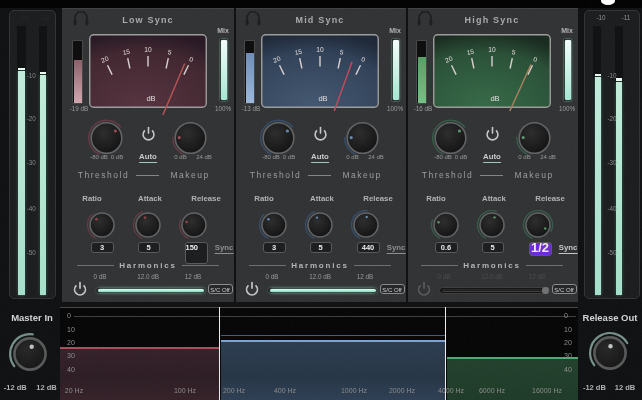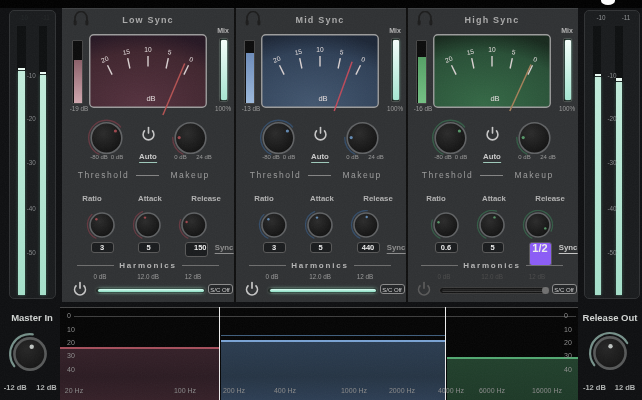--- a/index.html
+++ b/index.html
@@ -80,21 +80,21 @@
       <circle cx="34.4" cy="9.2" r="1.2" fill="#9c464c"></circle>
       <path d="M 79.87 28.14 A 14.5 14.5 0 0 1 80.57 1.56" fill="none" stroke="#653840" stroke-width="1.3" stroke-linecap="round"></path>
       <circle cx="86" cy="15" r="12" fill="url(#kf)" stroke="#606264" stroke-width="1.6"></circle>
       <circle cx="83.0" cy="7.6" r="1.2" fill="#9c464c"></circle>
       <path d="M 125.87 28.14 A 14.5 14.5 0 0 1 118.56 9.57" fill="none" stroke="#653840" stroke-width="1.3" stroke-linecap="round"></path>
       <circle cx="132" cy="15" r="12" fill="url(#kf)" stroke="#606264" stroke-width="1.6"></circle>
       <circle cx="124.6" cy="12.0" r="1.2" fill="#9c464c"></circle>
     </svg>
 <div style="position:absolute;left:90.5px;top:242px;width:23.0px;height:11px;background:#191b1d;border:1px solid #585858;border-radius:3px;color:#ececec;font-size:7.5px;font-weight:bold;text-align:center;line-height:10px;">3</div>
 <div style="position:absolute;left:137.5px;top:242px;width:22.0px;height:11px;background:#191b1d;border:1px solid #585858;border-radius:3px;color:#ececec;font-size:7.5px;font-weight:bold;text-align:center;line-height:10px;">5</div>
-<div style="position:absolute;left:184.5px;top:242px;width:23.0px;height:15px;background:#191b1d;border:1px solid #585858;border-radius:3px;color:#ececec;font-size:7.5px;font-weight:bold;text-align:right;line-height:10px;">150</div>
+<div style="position:absolute;left:184.5px;top:242px;width:23.0px;height:22px;background:#191b1d;border:1px solid #585858;border-radius:3px;color:#ececec;font-size:7.5px;font-weight:bold;text-align:left;line-height:10px;">150</div>
 <div style="position:absolute;left:224px;top:243px;transform:translateX(-50%);font-size:7.8px;font-weight:bold;color:#8d8d8d;border-bottom:1px solid #8d8d8d;padding-bottom:0.5px;">Sync</div>
 <div style="position:absolute;left:148px;top:261px;transform:translateX(-50%);font-size:8px;font-weight:bold;letter-spacing:1.8px;color:#b5b5b5;">Harmonics</div>
 <div style="position:absolute;left:77px;top:265px;width:37px;height:1px;background:#6e6e6e;"></div>
 <div style="position:absolute;left:182px;top:265px;width:37px;height:1px;background:#6e6e6e;"></div>
 <div style="position:absolute;left:100px;top:272.5px;transform:translateX(-50%);font-size:6.3px;color:#9a9a9a;white-space:nowrap">0 dB</div>
 <div style="position:absolute;left:148px;top:272.5px;transform:translateX(-50%);font-size:6.3px;color:#9a9a9a;white-space:nowrap">12.0 dB</div>
 <div style="position:absolute;left:193px;top:272.5px;transform:translateX(-50%);font-size:6.3px;color:#9a9a9a;white-space:nowrap">12 dB</div>
 <svg style="position:absolute;left:72px;top:281px;width:16px;height:16px" viewBox="0 0 16 16">
       <path d="M 12.01 4.89 A 5.4 5.4 0 1 1 3.99 4.89" fill="none" stroke="#c6c6c6" stroke-width="1.7" stroke-linecap="round"></path>
       <line x1="8" y1="1.5999999999999996" x2="8" y2="7.1" stroke="#c6c6c6" stroke-width="1.7" stroke-linecap="round"></line>
@@ -272,21 +272,21 @@
       <circle cx="32.5" cy="12.3" r="1.2" fill="#569668"></circle>
       <path d="M 79.87 28.14 A 14.5 14.5 0 0 1 90.48 1.21" fill="none" stroke="#345c46" stroke-width="1.3" stroke-linecap="round"></path>
       <circle cx="86" cy="15" r="12" fill="url(#kf)" stroke="#606264" stroke-width="1.6"></circle>
       <circle cx="88.5" cy="7.4" r="1.2" fill="#569668"></circle>
       <path d="M 125.87 28.14 A 14.5 14.5 0 1 1 145.14 21.13" fill="none" stroke="#345c46" stroke-width="1.3" stroke-linecap="round"></path>
       <circle cx="132" cy="15" r="12" fill="url(#kf)" stroke="#606264" stroke-width="1.6"></circle>
       <circle cx="139.3" cy="18.4" r="1.2" fill="#569668"></circle>
     </svg>
 <div style="position:absolute;left:434.5px;top:242px;width:23.0px;height:11px;background:#191b1d;border:1px solid #585858;border-radius:3px;color:#ececec;font-size:7.5px;font-weight:bold;text-align:center;line-height:10px;">0.6</div>
 <div style="position:absolute;left:481.5px;top:242px;width:22.0px;height:11px;background:#191b1d;border:1px solid #585858;border-radius:3px;color:#ececec;font-size:7.5px;font-weight:bold;text-align:center;line-height:10px;">5</div>
-<div style="position:absolute;left:528.5px;top:242px;width:23.0px;height:24px;background:#8b5cf6;border:1px solid #585858;border-radius:3px;color:#ececec;font-size:11px;font-weight:bold;text-align:center;line-height:10px;">1/2</div>
+<div style="position:absolute;left:528.5px;top:242px;width:23.0px;height:14px;background:#6d28d9;border:1px solid #585858;border-radius:3px;color:#ececec;font-size:13px;font-weight:bold;text-align:center;line-height:10px;">1/2</div>
 <div style="position:absolute;left:568px;top:243px;transform:translateX(-50%);font-size:7.8px;font-weight:bold;color:#c6c6c6;border-bottom:1px solid #c6c6c6;padding-bottom:0.5px;">Sync</div>
 <div style="position:absolute;left:492px;top:261px;transform:translateX(-50%);font-size:8px;font-weight:bold;letter-spacing:1.8px;color:#b5b5b5;">Harmonics</div>
 <div style="position:absolute;left:421px;top:265px;width:37px;height:1px;background:#6e6e6e;"></div>
 <div style="position:absolute;left:526px;top:265px;width:37px;height:1px;background:#6e6e6e;"></div>
 <div style="position:absolute;left:444px;top:272.5px;transform:translateX(-50%);font-size:6.3px;color:#4b4b4b;white-space:nowrap">0 dB</div>
 <div style="position:absolute;left:492px;top:272.5px;transform:translateX(-50%);font-size:6.3px;color:#4b4b4b;white-space:nowrap">12.0 dB</div>
 <div style="position:absolute;left:537px;top:272.5px;transform:translateX(-50%);font-size:6.3px;color:#4b4b4b;white-space:nowrap">12 dB</div>
 <svg style="position:absolute;left:416px;top:281px;width:16px;height:16px" viewBox="0 0 16 16">
       <path d="M 12.01 4.89 A 5.4 5.4 0 1 1 3.99 4.89" fill="none" stroke="#5a5a5a" stroke-width="1.7" stroke-linecap="round"></path>
       <line x1="8" y1="1.5999999999999996" x2="8" y2="7.1" stroke="#5a5a5a" stroke-width="1.7" stroke-linecap="round"></line>

